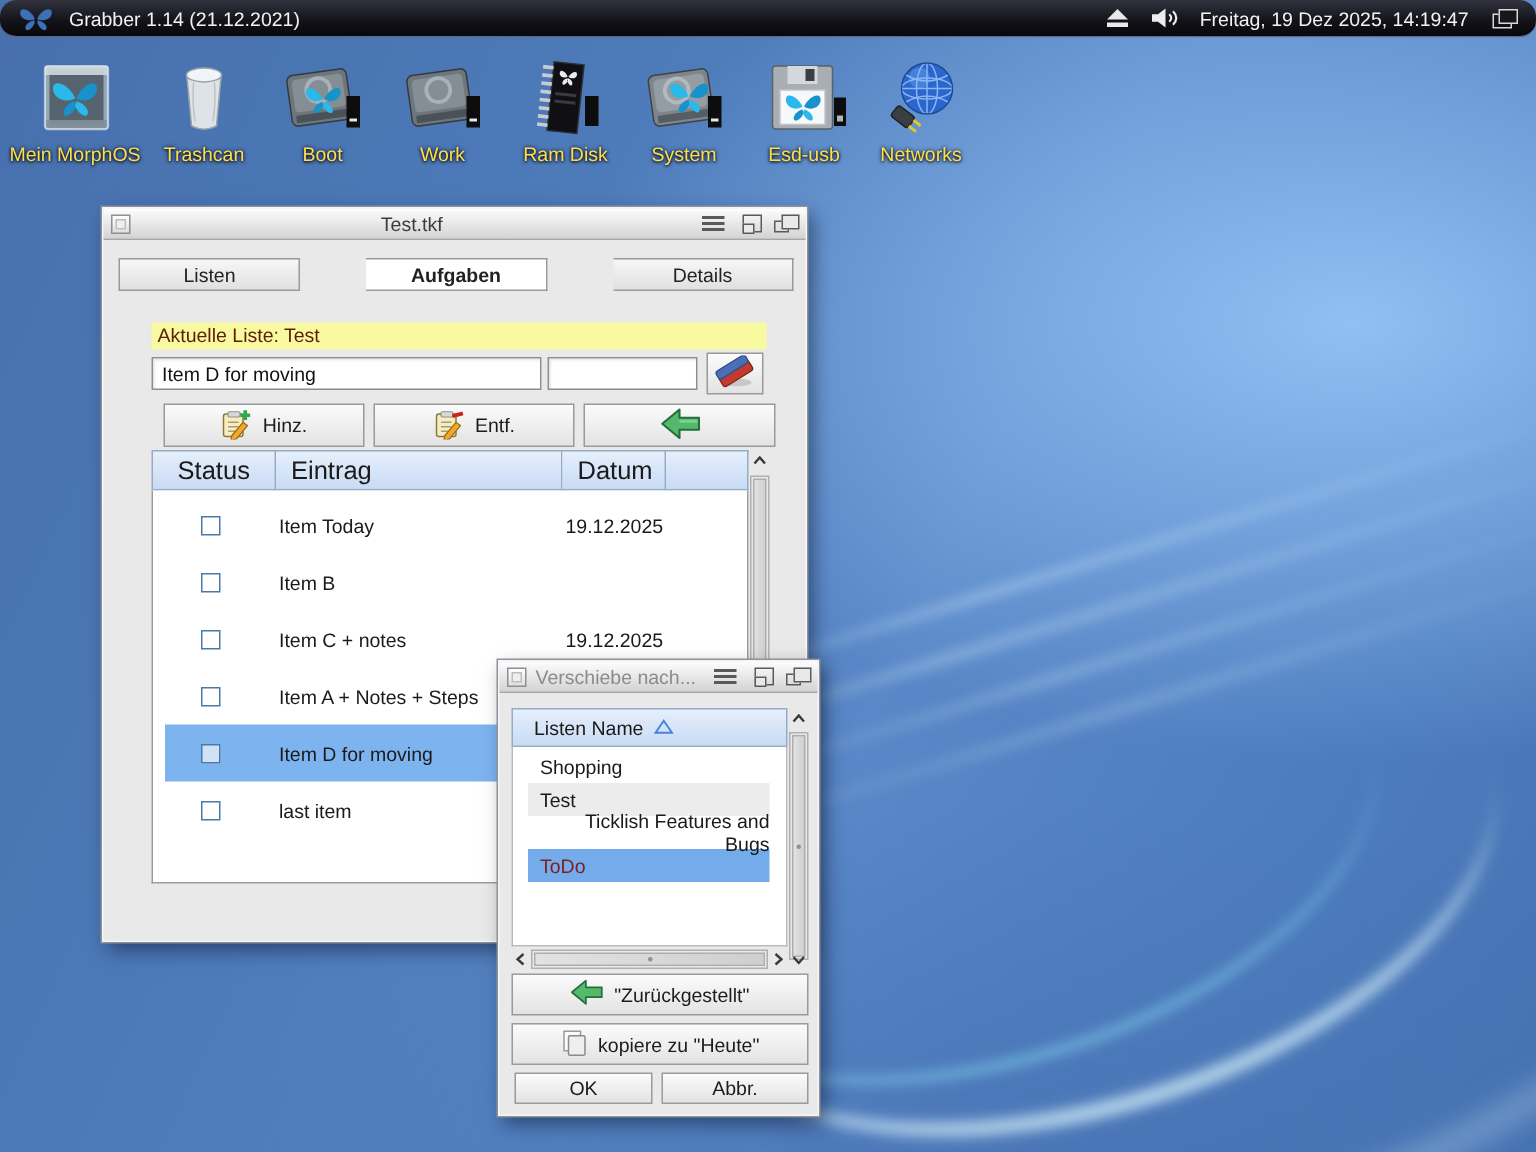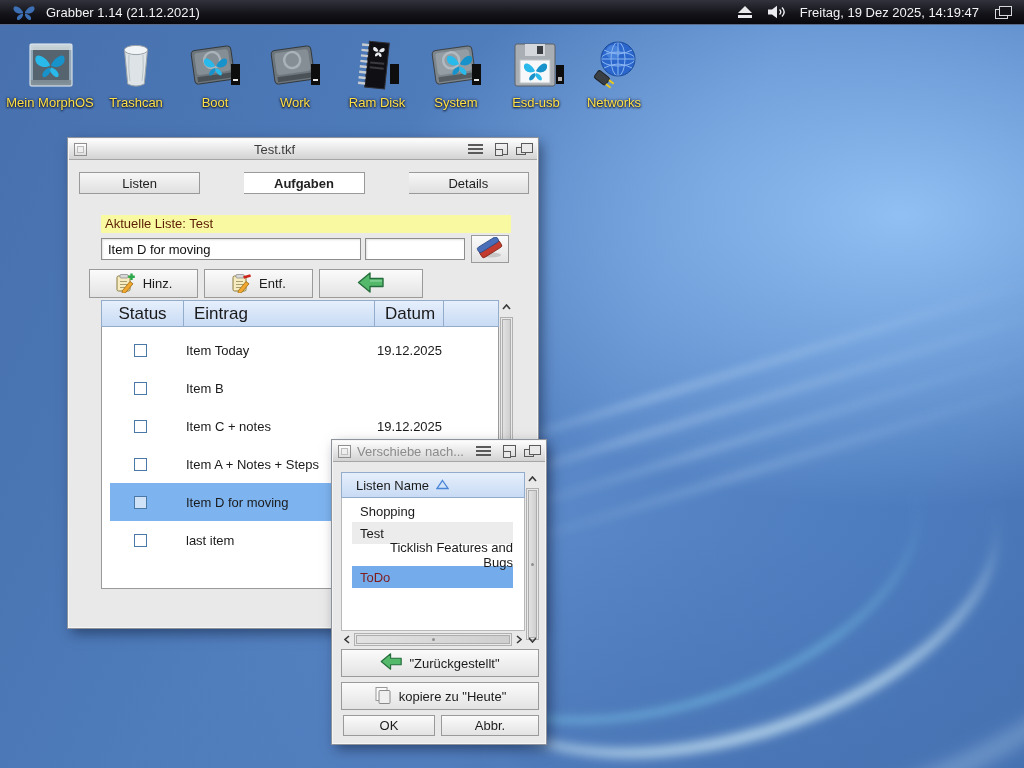--- a/index.html
+++ b/index.html
@@ -25,21 +25,21 @@
   .arc2 { position:absolute; left:-70px; top:60px; width:520px; height:280px; border-radius:50%;
           border-bottom:4px solid rgba(140,230,250,.8); filter:blur(2px); }
   .arc3 { position:absolute; left:-30px; top:130px; width:700px; height:360px; border-radius:50%;
           border-bottom:16px solid rgba(210,240,255,.35); filter:blur(8px); }
 
   
   .menubar {
     position:absolute; left:0; top:0; width:1024px; height:25px;
     background:linear-gradient(#31323c, #121218 60%, #08080c);
     border-bottom:1px solid #5a6a88;
-    display:flex; align-items:center; color:#f2f2f4; font-size:13px;
+    display:flex; align-items:center; color:#f2f2f4; font-size:13px;border-radius:11px;
   }
   .menubar .logo { margin:0 10px 0 12px; display:flex; }
   .menubar .apptitle { flex:0 0 auto; }
   .menubar .spacer { flex:1; }
   .mb-icon { display:flex; align-items:center; margin-right:14px; }
   .mb-clock { margin-right:16px; }
   .mb-screens { width:17px; height:13px; position:relative; margin-right:12px; }
   .mb-screens::before { content:""; position:absolute; left:0; bottom:0; width:11px; height:8px; border:1.5px solid #d8d8dc; }
   .mb-screens::after  { content:""; position:absolute; right:0; top:0; width:11px; height:8px; border:1.5px solid #d8d8dc; background:#16161c; }
 
@@ -87,21 +87,21 @@
   .tabs { position:absolute; left:10px; top:33px; width:450px; height:22px; display:flex;gap:44px; }
   .tab { flex:1; border:1px solid #9a9a9a; border-left:none; background:linear-gradient(#f7f7f7,#e0e0e0);
          display:flex; align-items:center; justify-content:center; font-size:13px; color:#222; cursor:pointer; }
   .tab:first-child { border-left:1px solid #9a9a9a; }
   .tab.active { background:#fff; font-weight:bold; }
   .banner { position:absolute; left:32px; top:76px; width:410px; height:18px; background:#f9f9a2;
             font-size:13px; color:#5c1e04; padding:1px 4px; }
   #entry-input { position:absolute; left:32px; top:99px; width:260px; height:22px; }
   #date-input  { position:absolute; left:296px; top:99px; width:100px; height:22px; }
   #eraser-btn  { position:absolute; left:402px; top:96px; width:38px; height:28px; }
-  .btnrow { position:absolute; left:20px; top:130px; width:334px; height:29px; display:flex; gap:6px; }
+  .btnrow { position:absolute; left:40px; top:130px; width:408px; height:29px; display:flex; gap:6px; }
   .btnrow .btn { height:29px; }
   #add-btn, #remove-btn { width:134px; }
   #move-left-btn { width:128px; }
 
   
   .table { position:absolute; left:32px; top:161px; width:412px; height:289px; }
   .thead { position:absolute; left:0; top:0; width:398px; height:27px; display:flex; }
   .th { border:1px solid #94accb; border-left:none; background:linear-gradient(#e6effc,#c8dbf4);
         display:flex; align-items:center; font-size:17px; color:#1a1a1a; padding-left:10px; }
   .th:first-child { border-left:1px solid #94accb; justify-content:center; padding-left:0; }

